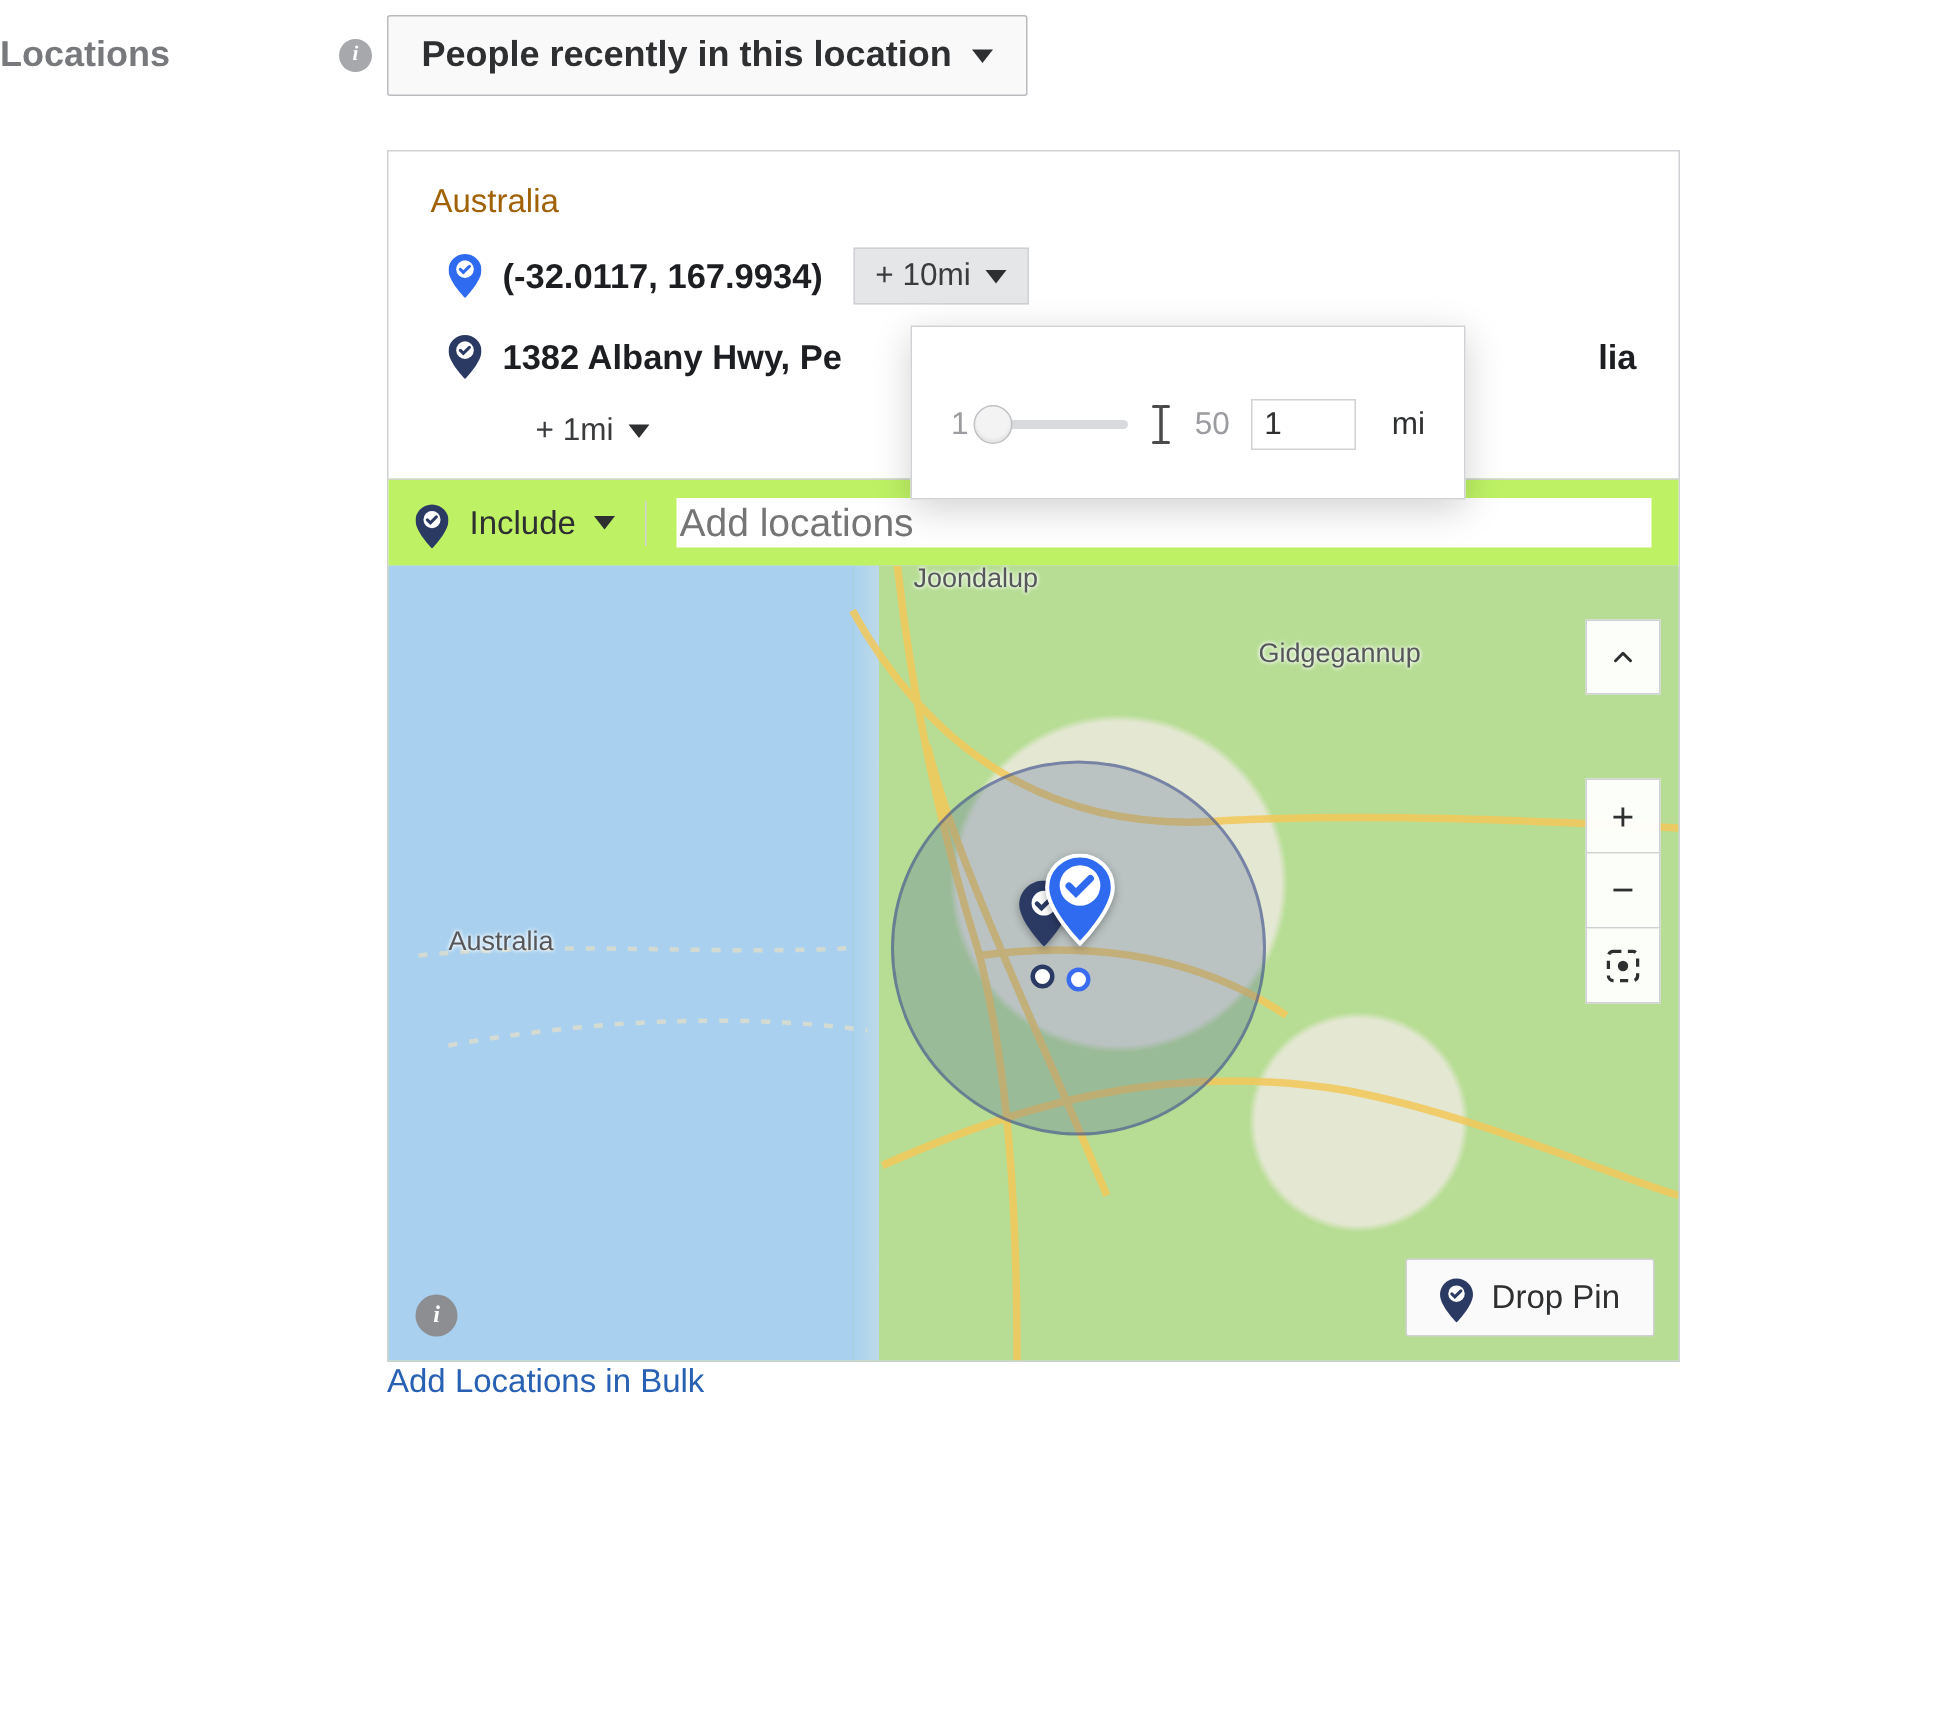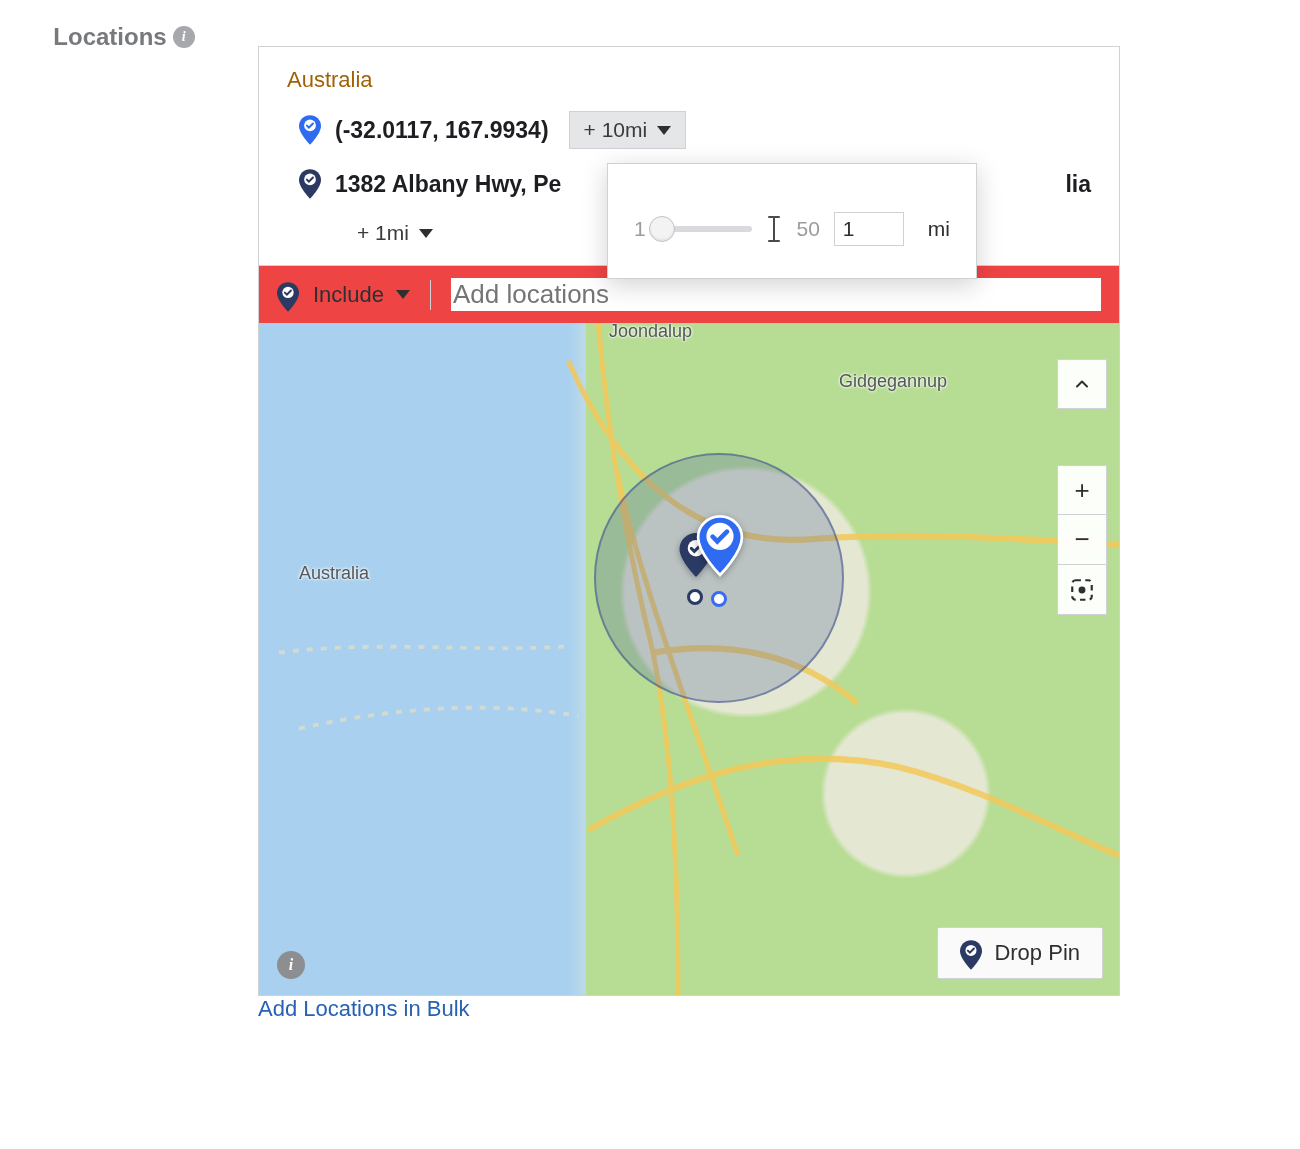--- a/index.html
+++ b/index.html
@@ -11,21 +11,21 @@
     width: 1300px;
     height: 1149px;
     color: #1c1e21;
   }
   .wrap { padding-top: 10px; }
   .row { display: flex; align-items: flex-start; }
   .label-col {
     width: 258px;
     display: flex;
     align-items: center;
-    justify-content: center;
+    justify-content: space-between;
     padding-right: 10px;
     gap: 6px;
     height: 54px;
   }
   .label-col .label {
     font-size: 24px;
     font-weight: 700;
     color: #77797c;
   }
   .info-circle {
@@ -115,27 +115,27 @@
   .text-caret::before { top: 2px; bottom: 2px; transform: translateX(-50%); }
   .radius-input {
     width: 70px; height: 34px; border: 1px solid #cfd1d4;
     font-size: 21px; padding: 2px 8px; color: #2e2f31;
   }
   .unit { font-size: 21px; color: #2e2f31; margin-left: 10px; }
   .include-bar {
     border-top: 1px solid #cfd1d4;
     padding: 12px 18px;
     display: flex; align-items: center; gap: 14px;
-    background: #ef4444;
+    background: #bef264;
   }
   .include-bar .divider { width: 1px; height: 30px; background: #cfd1d4; margin: 0 6px; }
   .include-bar .placeholder { color: #9a9c9f; font-size: 22px; flex: 1; }
   .include-toggle { display: inline-flex; align-items: center; gap: 12px; font-size: 22px; color: #2e2f31; cursor: pointer; }
   .map {
-    position: relative; width: 100%; height: 672px; overflow: hidden;
+    position: relative; width: 100%; height: 530px; overflow: hidden;
     background: #a7d0a0;
   }
   
   .sea {
     position: absolute; top: 0; left: 0; width: 36%; height: 100%;
     background: #a9d1ef;
   }
   .sea-edge {
     position: absolute; top: 0; left: 36%; width: 12%; height: 100%;
     background: linear-gradient(90deg, #a9d1ef 0%, #e8ecd8 50%, #c9e0a8 100%);
@@ -202,20 +202,24 @@
 </head>
 <body>
 
 <div class="wrap">
   <div class="row">
     <div class="label-col">
       <span class="label">Locations</span>
       <span class="info-circle">i</span>
     </div>
     <div class="main-col">
+      <div class="dropdown-pill">
+        <span>People recently in this location</span>
+        <span class="caret-down"></span>
+      </div>
 
       <div class="panel">
         <div class="country-label">Australia</div>
 
         <div class="loc-entry">
           <span class="pin">
             <svg viewBox="0 0 24 32">
                 <path fill="#2f6bf0" d="M12 0C5.4 0 0 5.2 0 11.6 0 20 12 32 12 32s12-12 12-20.4C24 5.2 18.6 0 12 0z"></path>
                 <circle cx="12" cy="11" r="6.4" fill="#fff"></circle>
                 <path d="M8.6 11.2l2.2 2.2 4.4-4.4" stroke="#2f6bf0" stroke-width="2.2" fill="none" stroke-linecap="round"></path>

